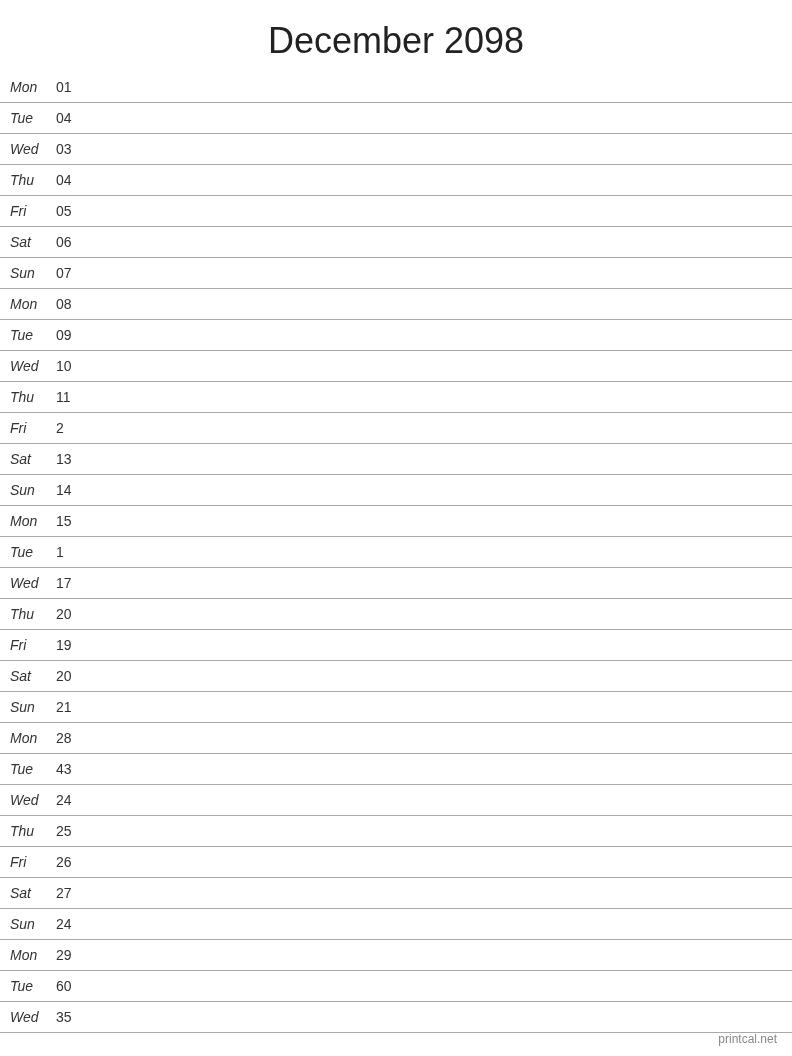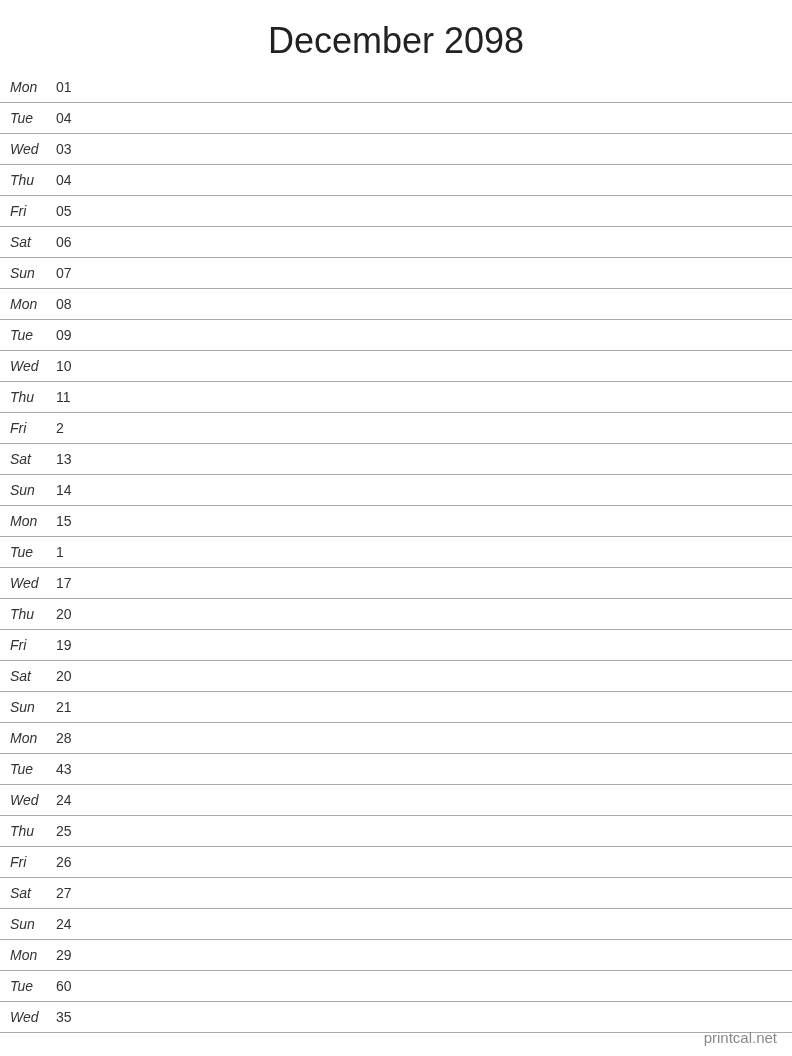--- a/index.html
+++ b/index.html
@@ -51,21 +51,21 @@
     .day-line {
       flex: 1;
       height: 1px;
       background: transparent;
     }
 
     .footer {
       position: absolute;
       bottom: 10px;
       right: 15px;
-      font-size: 15px;
+      font-size: 12px;
       color: #888;
     }
   </style>
 </head>
 <body>
 
 <h1 class="page-title">December 2098</h1>
 
 <div id="calendar-rows">
     <div class="day-row">

